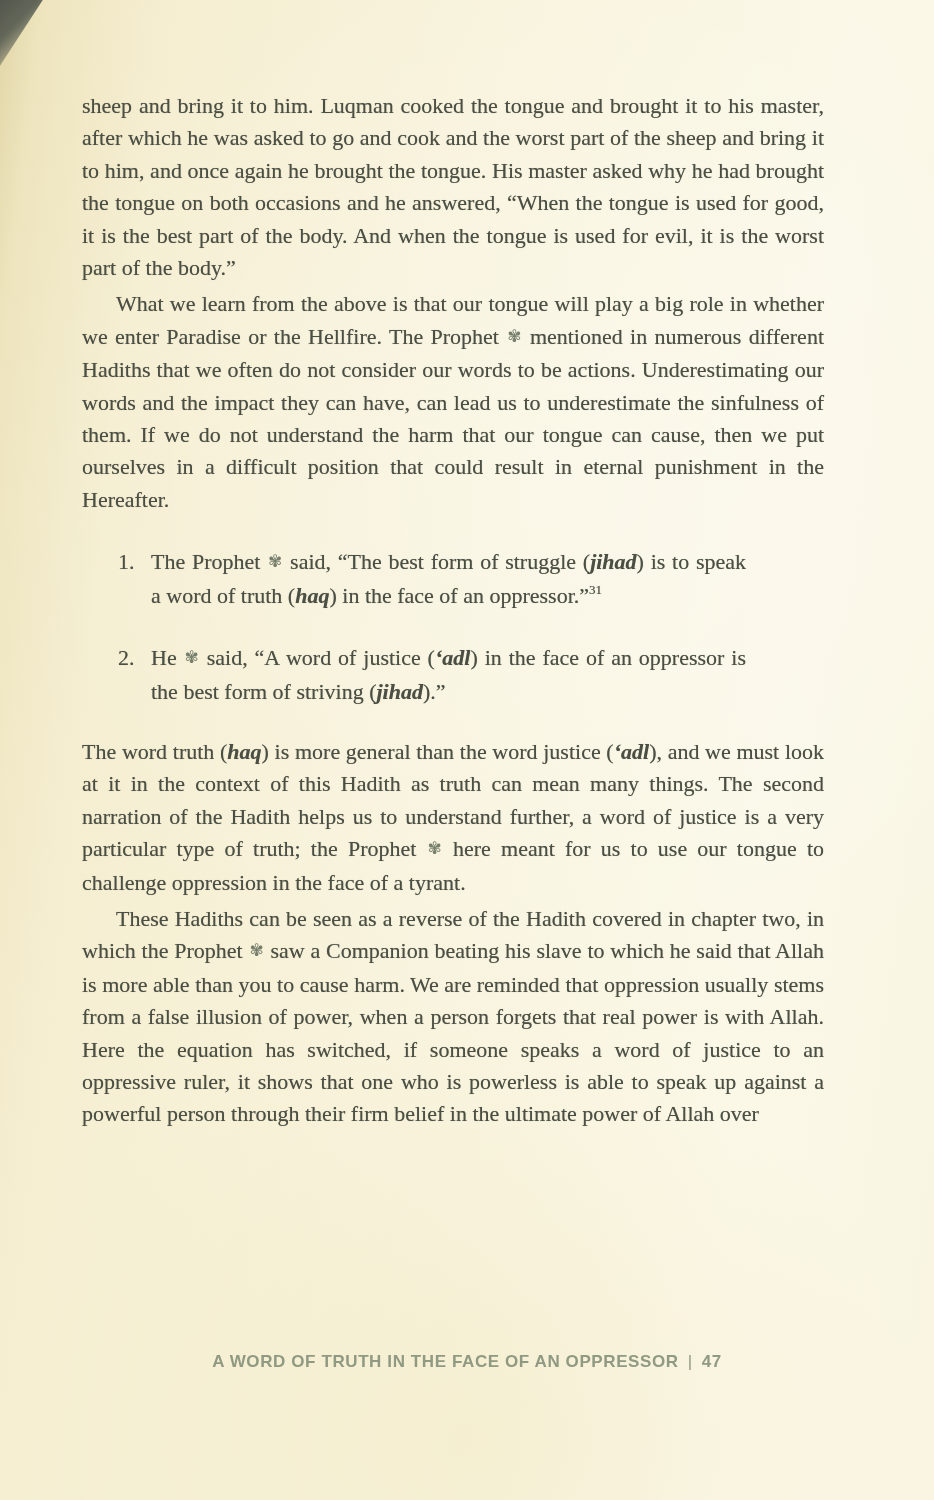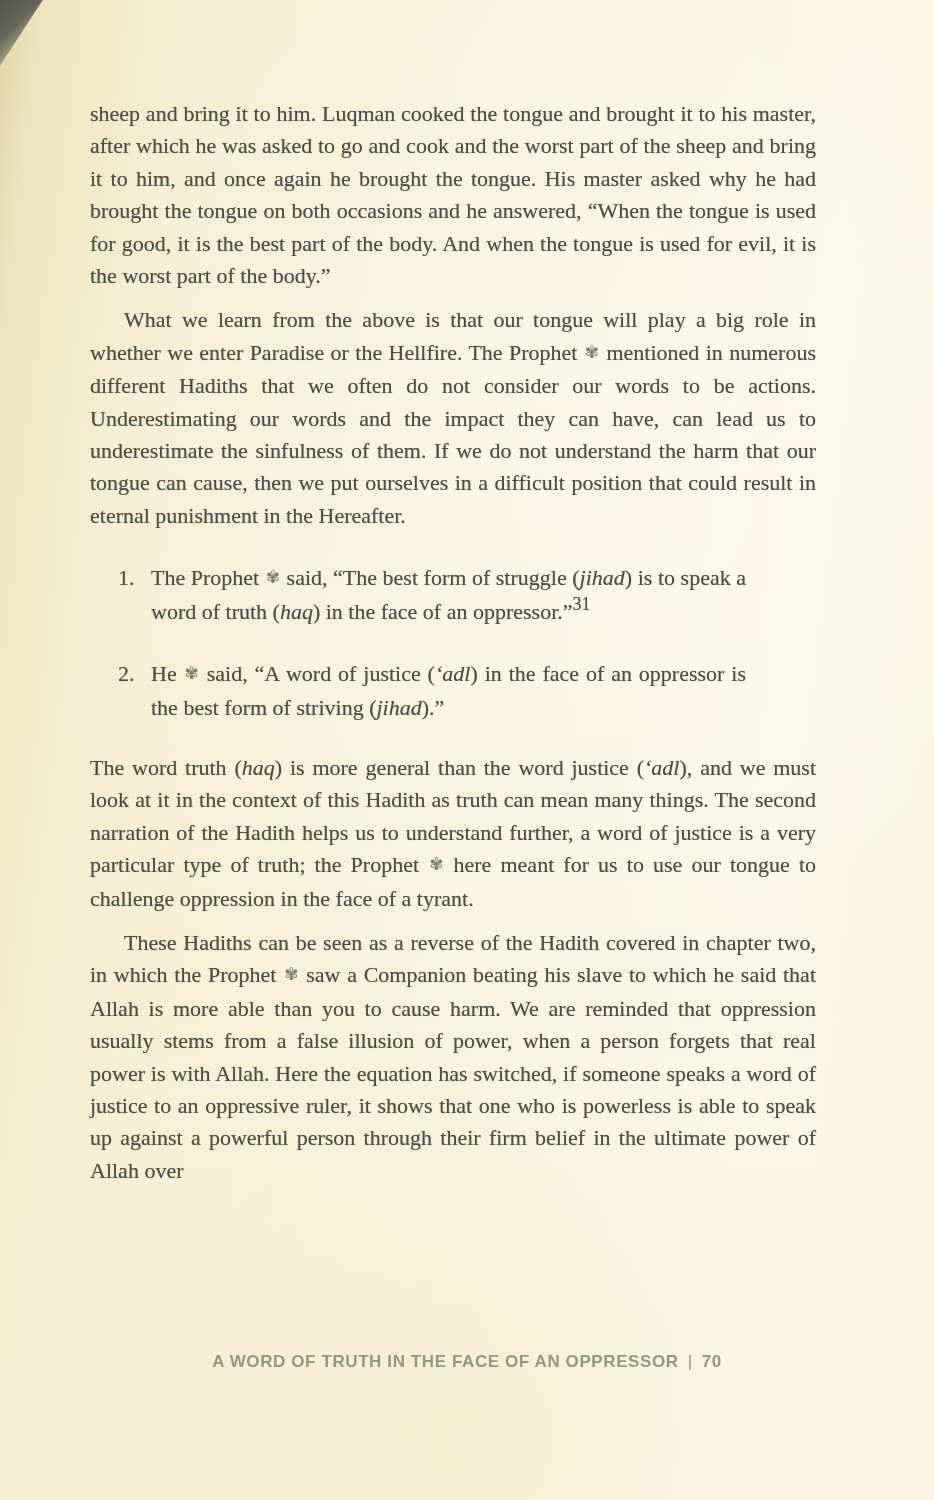--- a/index.html
+++ b/index.html
@@ -22,28 +22,28 @@
     filter:blur(2px);
     opacity:.9;
   }
   .text-block{
     position:absolute;left:78px;top:86px;width:750px;
     font-size:22px;line-height:32.4px;
     color:#4b4f43;
     text-align:justify;
     text-shadow:0 0 0.7px rgba(75,79,67,0.55);
   }
-  .text-block p{margin:12px;}
+  .text-block p{margin:4px;}
   .text-block p.indent{text-indent:34px;}
   .text-block p.space-before{margin-top:28px;}
   .list-item{display:flex;width:628px;margin:30px 0 0 40px;}
   .list-item .num{flex:0 0 33px;}
   .list-item .item-text{flex:1;text-align:justify;}
-  em{font-style:italic;}
-  sup{font-size:18px;line-height:0;vertical-align:super;letter-spacing:0;margin-top:8px;}
+  em{font-style:italic;font-weight:bold;}
+  sup{font-size:13px;line-height:0;vertical-align:super;letter-spacing:0;margin-top:8px;}
   .pbuh{
     font-family:"DejaVu Sans",sans-serif;
     font-size:17px;color:#767e6c;
     position:relative;top:-2px;
     text-shadow:none;
     padding:0 1px;
   }
   .footer{
     position:absolute;top:1352px;left:0;width:100%;
     text-align:center;
@@ -69,15 +69,15 @@
       </div>
       <div class="list-item space-before">
         <span class="num">2.</span>
         <span class="item-text">He <span class="pbuh">✾</span> said, “A word of justice (<em>‘adl</em>) in the face of an oppressor is the best form of striving (<em>jihad</em>).”</span>
       </div>
       <p class=" space-before">The word truth (<em>haq</em>) is more general than the word justice (<em>‘adl</em>), and we must look at it in the context of this Hadith as truth can mean many things. The second narration of the Hadith helps us to understand further, a word of justice is a very particular type of truth; the Prophet <span class="pbuh">✾</span> here meant for us to use our tongue to challenge oppression in the face of a tyrant.</p>
       <p class="indent">These Hadiths can be seen as a reverse of the Hadith covered in chapter two, in which the Prophet <span class="pbuh">✾</span> saw a Companion beating his slave to which he said that Allah is more able than you to cause harm. We are reminded that oppression usually stems from a false illusion of power, when a person forgets that real power is with Allah. Here the equation has switched, if someone speaks a word of justice to an oppressive ruler, it shows that one who is powerless is able to speak up against a powerful person through their firm belief in the ultimate power of Allah over</p>
     </div>
 
   <div class="footer">
-    <span>A WORD OF TRUTH IN THE FACE OF AN OPPRESSOR</span><span class="sep">|</span><span>70</span>
+    <span>A WORD OF TRUTH IN THE FACE OF AN OPPRESSOR</span><span class="sep">|</span><span>47</span>
   </div>
 </div>
 
 </body></html>

